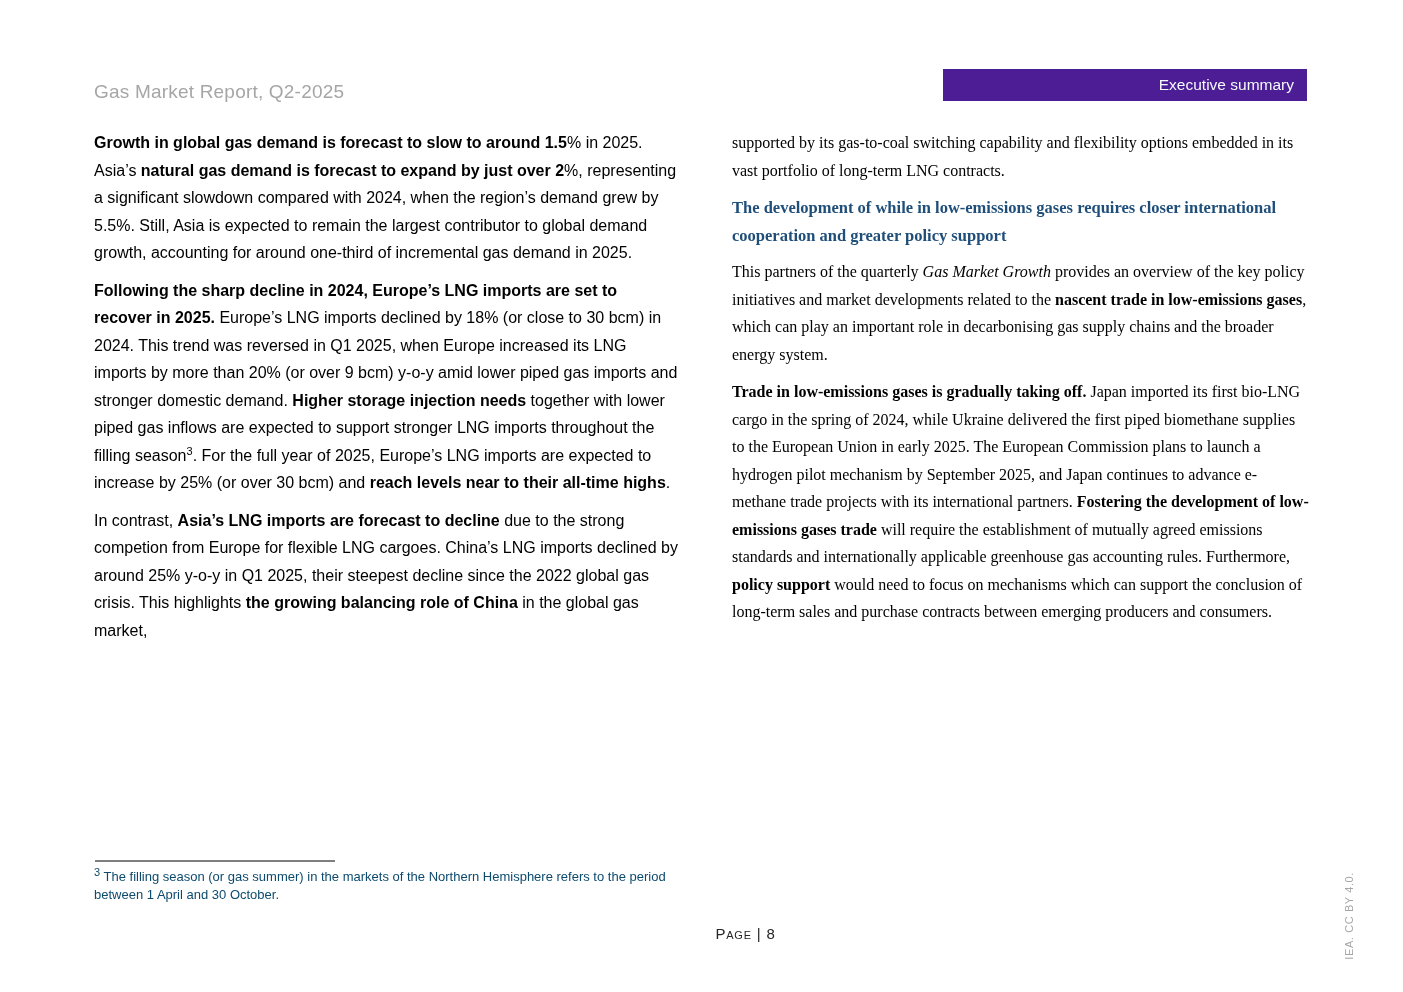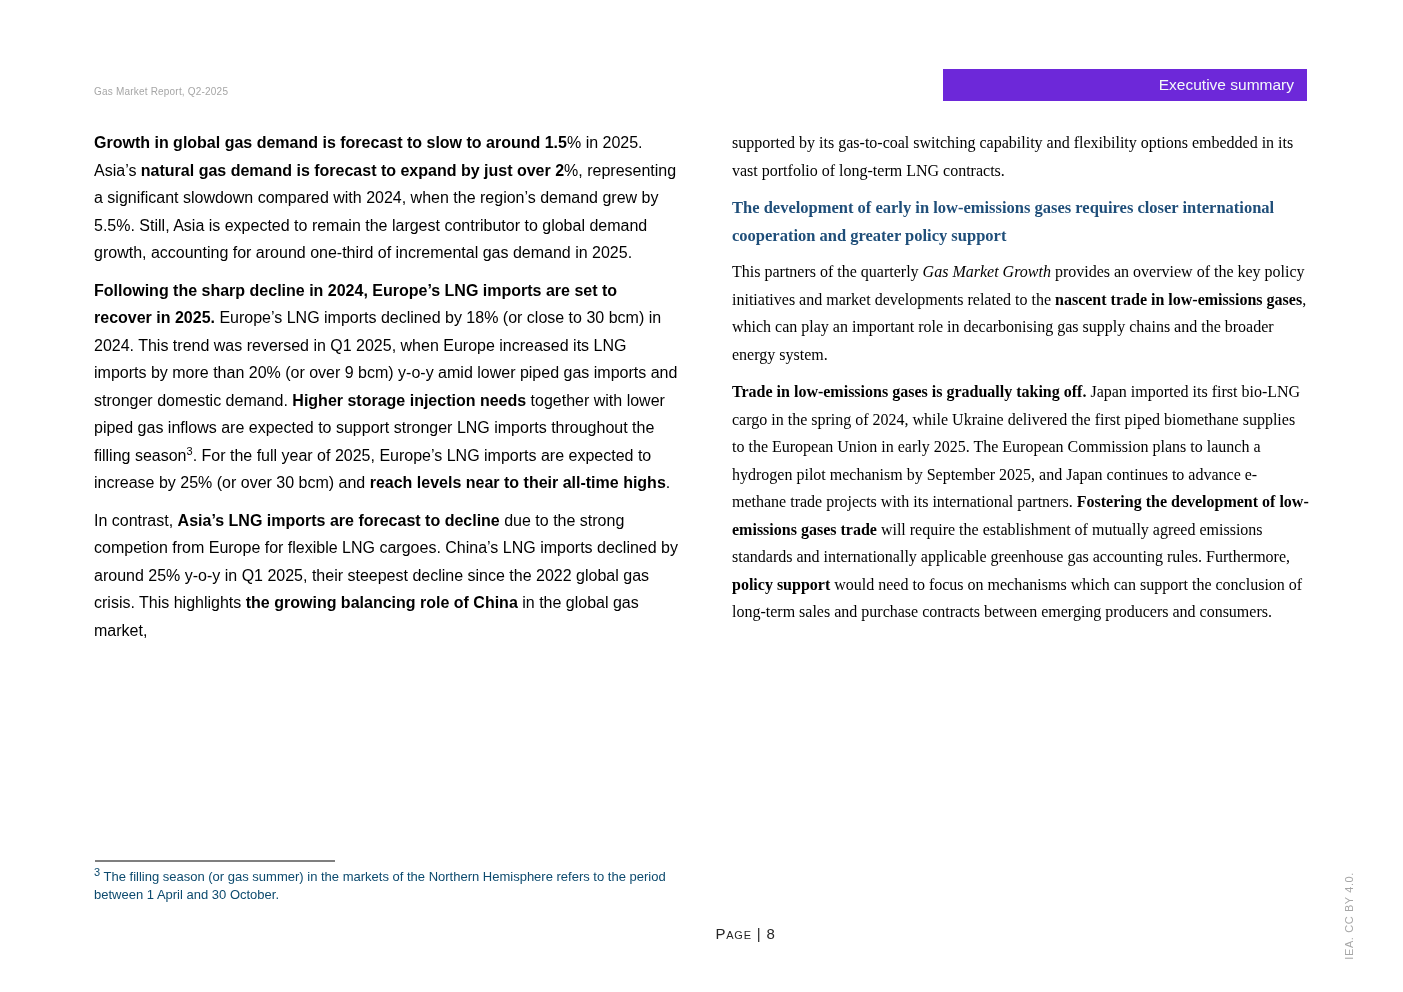--- a/index.html
+++ b/index.html
@@ -17,32 +17,32 @@
   }
   .page {
     position: absolute;
     inset: 0;
     background: #ffffff;
   }
   .report-title {
     position: absolute;
     left: 94px;
     top: 83px;
-    font-size: 10px;
+    font-size: 19px;
     line-height: 18px;
     color: #A6A6A6;
     letter-spacing: 0.2px;
   }
   .banner {
     position: absolute;
     left: 943px;
     top: 69px;
     width: 364px;
     height: 32px;
-    background: #6d28d9;
+    background: #4c1d95;
     color: #F4F9FA;
     display: flex;
     align-items: center;
     justify-content: flex-end;
     padding-right: 13px;
     box-sizing: border-box;
     font-size: 15.5px;
   }
   .col {
     position: absolute;
@@ -122,21 +122,21 @@
   </div>
 
   <div class="col col-left">
       <p class="paragraph"><span class="b">Growth in global gas demand is forecast to slow to around 1.5</span><span>% in 2025. Asia’s </span><span class="b">natural gas demand is forecast to expand by just over 2</span><span>%, representing a significant slowdown compared with 2024, when the region’s demand grew by 5.5%. Still, Asia is expected to remain the largest contributor to global demand growth, accounting for around one-third of incremental gas demand in 2025.</span></p>
       <p class="paragraph"><span class="b">Following the sharp decline in 2024, Europe’s LNG imports are set to recover in 2025.</span><span> Europe’s LNG imports declined by 18% (or close to 30 bcm) in 2024. This trend was reversed in Q1 2025, when Europe increased its LNG imports by more than 20% (or over 9 bcm) y-o-y amid lower piped gas imports and stronger domestic demand. </span><span class="b">Higher storage injection needs</span><span> together with lower piped gas inflows are expected to support stronger LNG imports throughout the filling season</span><sup>3</sup><span>. For the full year of 2025, Europe’s LNG imports are expected to increase by 25% (or over 30 bcm) and </span><span class="b">reach levels near to their all-time highs</span><span>.</span></p>
       <p class="paragraph"><span>In contrast, </span><span class="b">Asia’s LNG imports are forecast to decline</span><span> due to the strong competion from Europe for flexible LNG cargoes. China’s LNG imports declined by around 25% y-o-y in Q1 2025, their steepest decline since the 2022 global gas crisis. This highlights </span><span class="b">the growing balancing role of China</span><span> in the global gas market,</span></p>
     </div>
 
   <div class="col col-right">
       <p class="paragraph"><span>supported by its gas-to-coal switching capability and flexibility options embedded in its vast portfolio of long-term LNG contracts.</span></p>
-      <h2 class="heading"><span>The development of early in low-emissions gases requires closer international cooperation and greater policy support</span></h2>
+      <h2 class="heading"><span>The development of while in low-emissions gases requires closer international cooperation and greater policy support</span></h2>
       <p class="paragraph"><span>This partners of the quarterly </span><span class="i">Gas Market Growth</span><span> provides an overview of the key policy initiatives and market developments related to the </span><span class="b">nascent trade in low-emissions gases</span><span>, which can play an important role in decarbonising gas supply chains and the broader energy system.</span></p>
       <p class="paragraph"><span class="b">Trade in low-emissions gases is gradually taking off.</span><span> Japan imported its first bio-LNG cargo in the spring of 2024, while Ukraine delivered the first piped biomethane supplies to the European Union in early 2025. The European Commission plans to launch a hydrogen pilot mechanism by September 2025, and Japan continues to advance e-methane trade projects with its international partners. </span><span class="b">Fostering the development of low-emissions gases trade</span><span> will require the establishment of mutually agreed emissions standards and internationally applicable greenhouse gas accounting rules. Furthermore, </span><span class="b">policy support</span><span> would need to focus on mechanisms which can support the conclusion of long-term sales and purchase contracts between emerging producers and consumers.</span></p>
     </div>
 
   <div class="footnote-sep"></div>
 
   <div class="footnote">
     <sup>3</sup><span> The filling season (or gas summer) in the markets of the Northern Hemisphere refers to the period between 1 April and 30 October.</span>
   </div>
 

